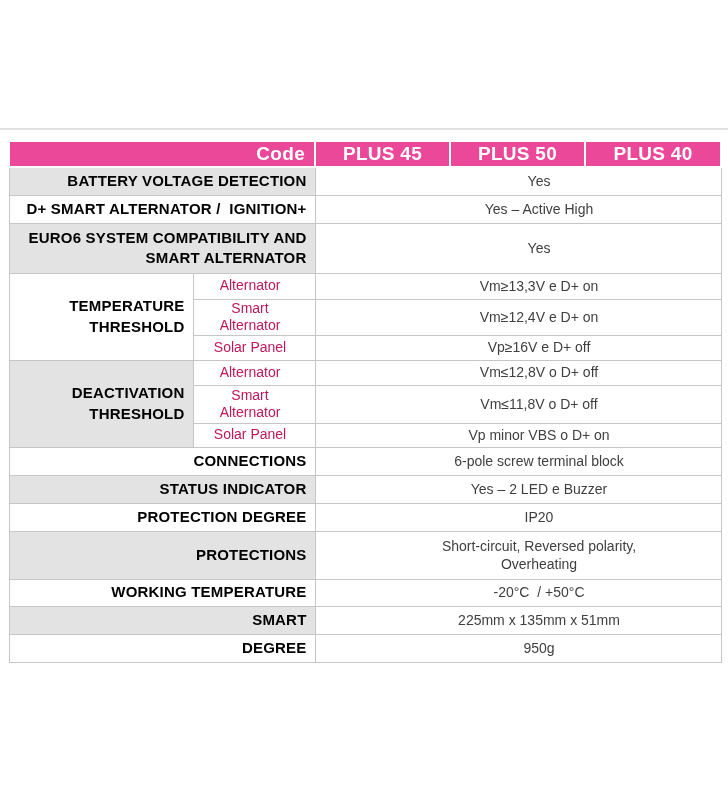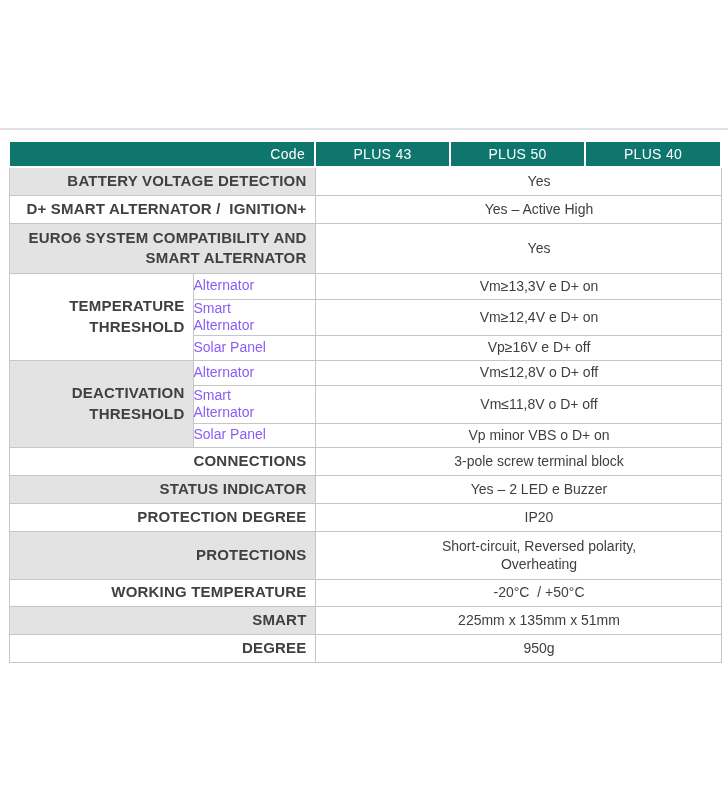--- a/index.html
+++ b/index.html
@@ -25,24 +25,24 @@
     left: 8px;
     top: 140px;
     width: 712px;
     border-collapse: collapse;
     table-layout: fixed;
   }
   td { padding: 0; vertical-align: middle; }
 
   
   thead td {
-    background: #0f766e;
+    background: #ec4899;
     color: #ffffff;
-    font-weight: normal;
-    font-size: 14px;
+    font-weight: bold;
+    font-size: 19px;
     letter-spacing: 0.3px;
     border: 2px solid #ffffff;
     text-align: center;
     height: 24px;
   }
   thead td.code-cell {
     text-align: right;
     padding-right: 9px;
   }
 
@@ -51,30 +51,30 @@
     border: 1px solid #c6c6c6;
     font-size: 14px;
     background: #ffffff;
   }
   .lbl {
     text-align: right;
     padding-right: 8px;
     padding-left: 4px;
     font-weight: bold;
     font-size: 15px;
-    color: #404040;
+    color: #000000;
     letter-spacing: 0.2px;
     white-space: pre-wrap;
     line-height: 1.35;
   }
   .gray { background: #e3e3e3; }
   .sub {
-    text-align: left;
+    text-align: center;
     padding-right: 8px;
-    color: #8b5cf6;
+    color: #be185d;
     font-size: 14px;
     white-space: pre-wrap;
     line-height: 1.25;
   }
   .val {
     text-align: center;
     color: #3f3f3f;
     font-size: 14px;
     white-space: pre-wrap;
     line-height: 1.3;
@@ -92,21 +92,21 @@
       <col style="width:184px">
       <col style="width:122px">
       <col style="width:135px">
       <col style="width:135px">
       <col style="width:136px">
     </colgroup>
 
     <thead>
       <tr style="height:26px">
         <td colspan="2" class="code-cell">Code</td>
-        <td>PLUS 43</td>
+        <td>PLUS 45</td>
         <td>PLUS 50</td>
         <td>PLUS 40</td>
       </tr>
     </thead>
 
     <tbody>
       <tr style="height:28px">
         <td colspan="2" class="lbl gray">BATTERY VOLTAGE DETECTION</td>
         <td colspan="3" class="val">Yes</td>
       </tr>
@@ -149,21 +149,21 @@
 Alternator</td>
         <td colspan="3" class="val">Vm≤11,8V o D+ off</td>
       </tr>
       <tr style="height:24px">
         <td class="sub">Solar Panel</td>
         <td colspan="3" class="val">Vp minor VBS o D+ on</td>
       </tr>
 
       <tr style="height:28px">
         <td colspan="2" class="lbl">CONNECTIONS</td>
-        <td colspan="3" class="val">3-pole screw terminal block</td>
+        <td colspan="3" class="val">6-pole screw terminal block</td>
       </tr>
 
       <tr style="height:28px">
         <td colspan="2" class="lbl gray">STATUS INDICATOR</td>
         <td colspan="3" class="val">Yes – 2 LED e Buzzer</td>
       </tr>
 
       <tr style="height:28px">
         <td colspan="2" class="lbl">PROTECTION DEGREE</td>
         <td colspan="3" class="val">IP20</td>

